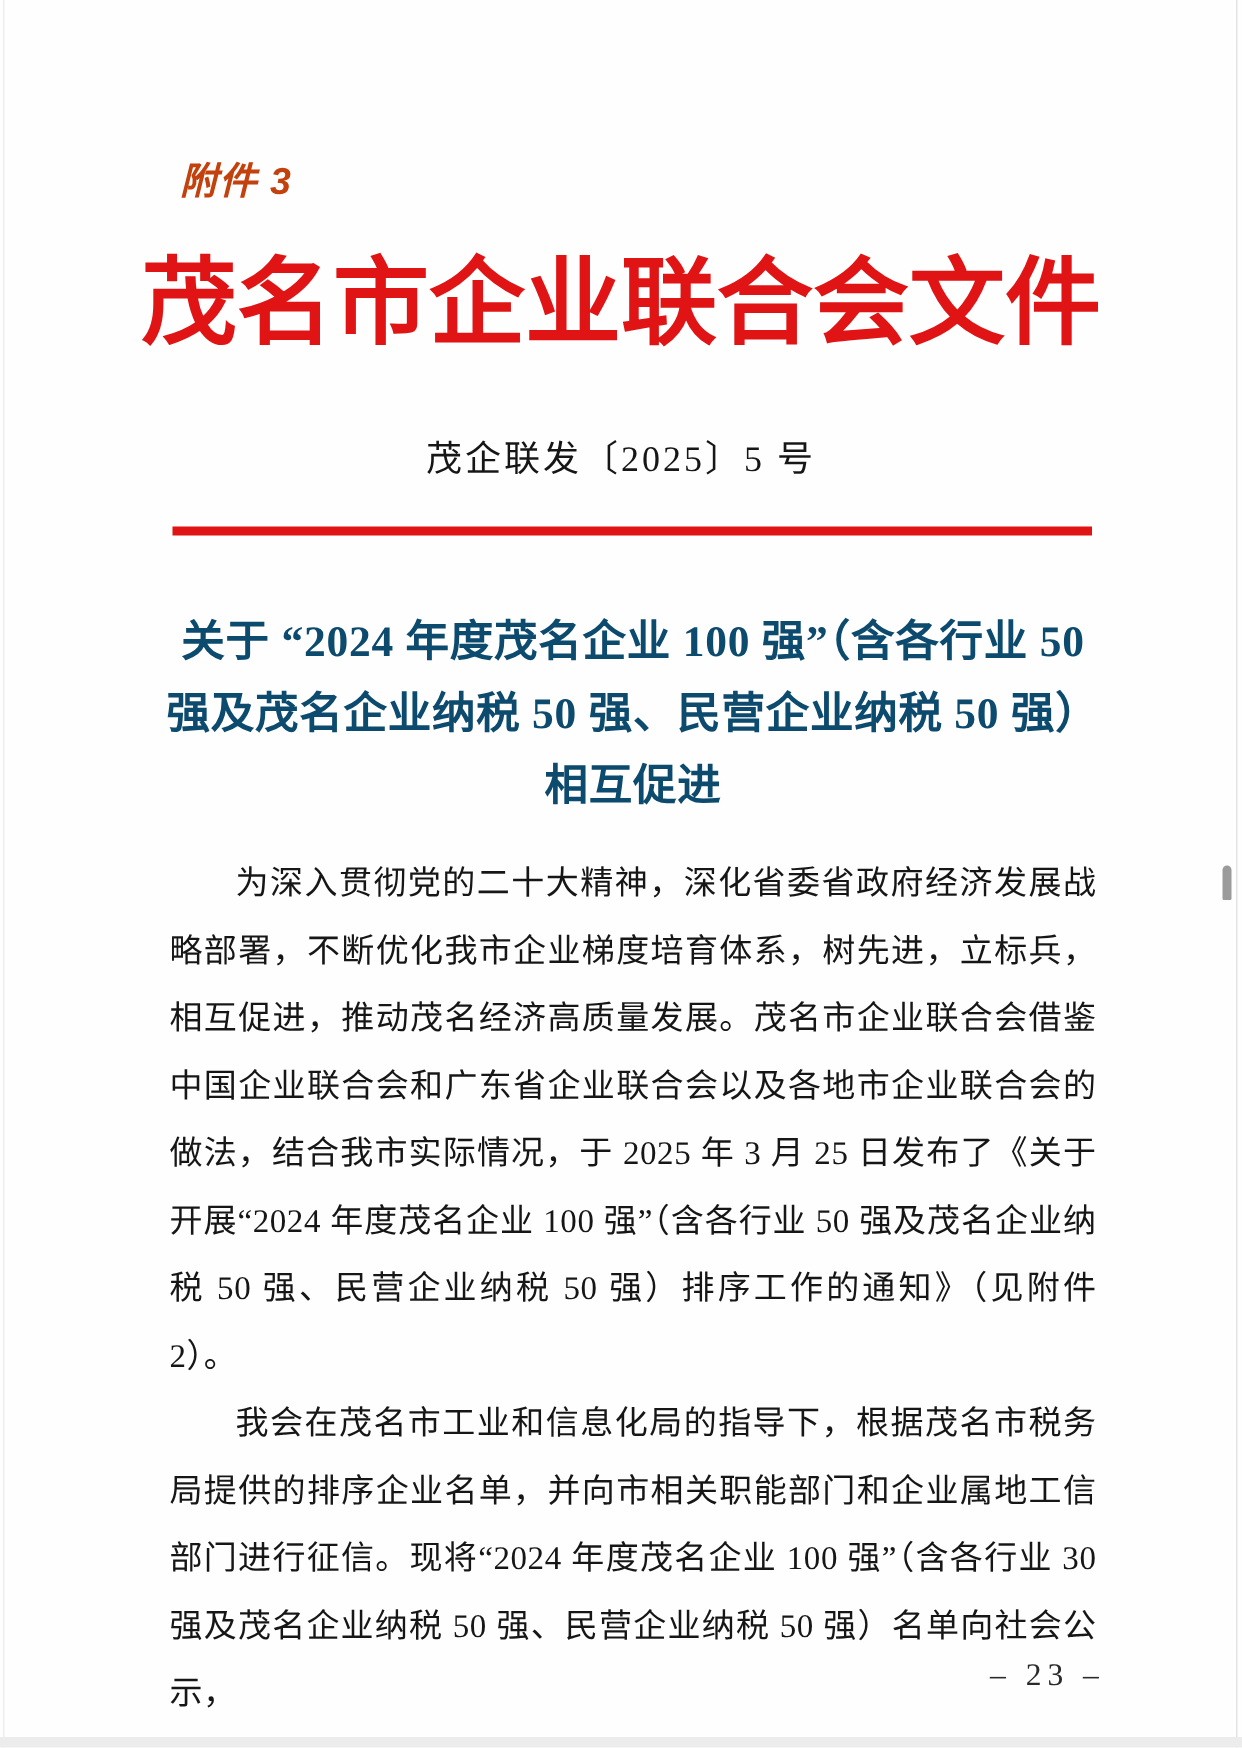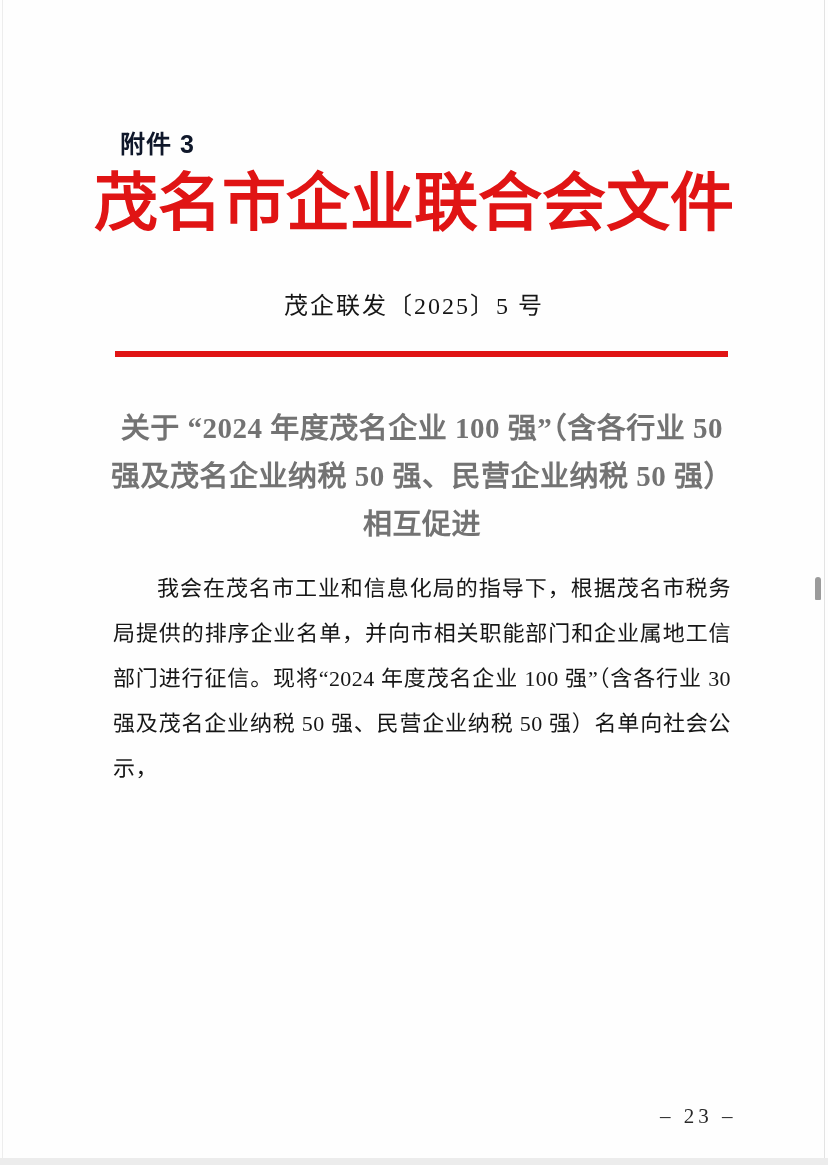--- a/index.html
+++ b/index.html
@@ -35,35 +35,36 @@
   }
   .scan-blob {
     position: absolute; left: 815px; top: 577px;
     width: 6px; height: 23px; background: #9b9b9b;
     border-radius: 3px 3px 1px 1px;
   }
 
   .attachment {
     position: absolute;
     left: 120px;
-    top: 124px;
+    top: 100px;
     font-family: "Liberation Sans", "DejaVu Sans", sans-serif;
     font-weight: 700;
     font-size: 25px;
     letter-spacing: 1px;
-    color: #0f172a;
+    color: #c2410c;
+    font-style: italic;
   }
   .letterhead {
     position: absolute;
     left: 50px;
     right: 50px;
     top: 160px;
     margin: 0;
     text-align: center;
-    font-family: Liberation Sans, sans-serif;
+    font-family: Liberation Serif, serif;
     font-weight: 700;
     font-size: 64px;
     line-height: 86px;
     letter-spacing: 0px;
     white-space: nowrap;
   }
   .docnum {
     position: absolute;
     left: 0;
     right: 0;
@@ -82,21 +83,21 @@
   }
   .notice-title {
     position: absolute;
     left: 104px;
     width: 636px;
     top: 404px;
     text-align: center;
     font-weight: 700;
     font-size: 29px;
     line-height: 48px;
-    color: #737373;
+    color: #0c4a6e;
     letter-spacing: 0.5px;
   }
   .body-text {
     position: absolute;
     left: 113px;
     width: 618px;
     top: 566px;
     font-size: 22px;
     line-height: 45px;
     text-align: justify;
@@ -130,20 +131,21 @@
 
   <div class="redline" style="background: rgb(224, 20, 20);"></div>
 
   <div class="notice-title">
     <div>关于 “2024 年度茂名企业 100 强”（含各行业 50</div>
     <div>强及茂名企业纳税 50 强、民营企业纳税 50 强）</div>
     <div>相互促进</div>
   </div>
 
   <div class="body-text">
+    <p>为深入贯彻党的二十大精神，深化省委省政府经济发展战略部署，不断优化我市企业梯度培育体系，树先进，立标兵，相互促进，推动茂名经济高质量发展。茂名市企业联合会借鉴中国企业联合会和广东省企业联合会以及各地市企业联合会的做法，结合我市实际情况，于 2025 年 3 月 25 日发布了《关于开展“2024 年度茂名企业 100 强”（含各行业 50 强及茂名企业纳税 50 强、民营企业纳税 50 强）排序工作的通知》（见附件 2）。</p>
     <p>我会在茂名市工业和信息化局的指导下，根据茂名市税务局提供的排序企业名单，并向市相关职能部门和企业属地工信部门进行征信。现将“2024 年度茂名企业 100 强”（含各行业 30 强及茂名企业纳税 50 强、民营企业纳税 50 强）名单向社会公示，</p>
   </div>
 
   <div class="pagenum">– 23 –</div>
 
   <div class="edge-left"></div>
   <div class="edge-right"></div>
   <div class="edge-bottom"></div>
   <div class="scan-blob"></div>
 

